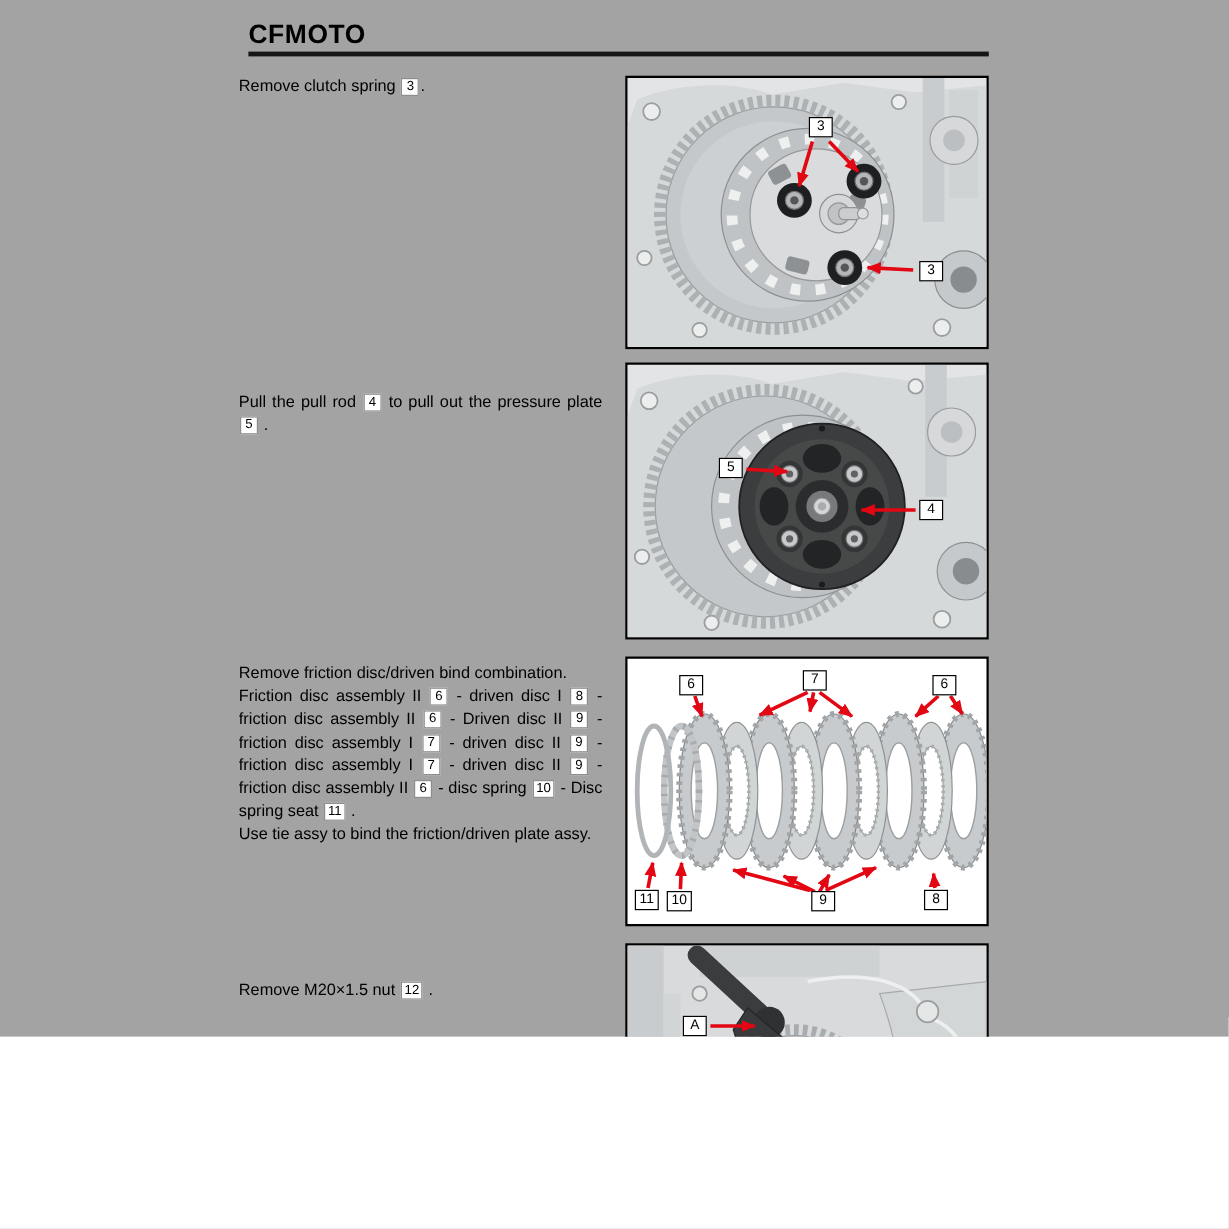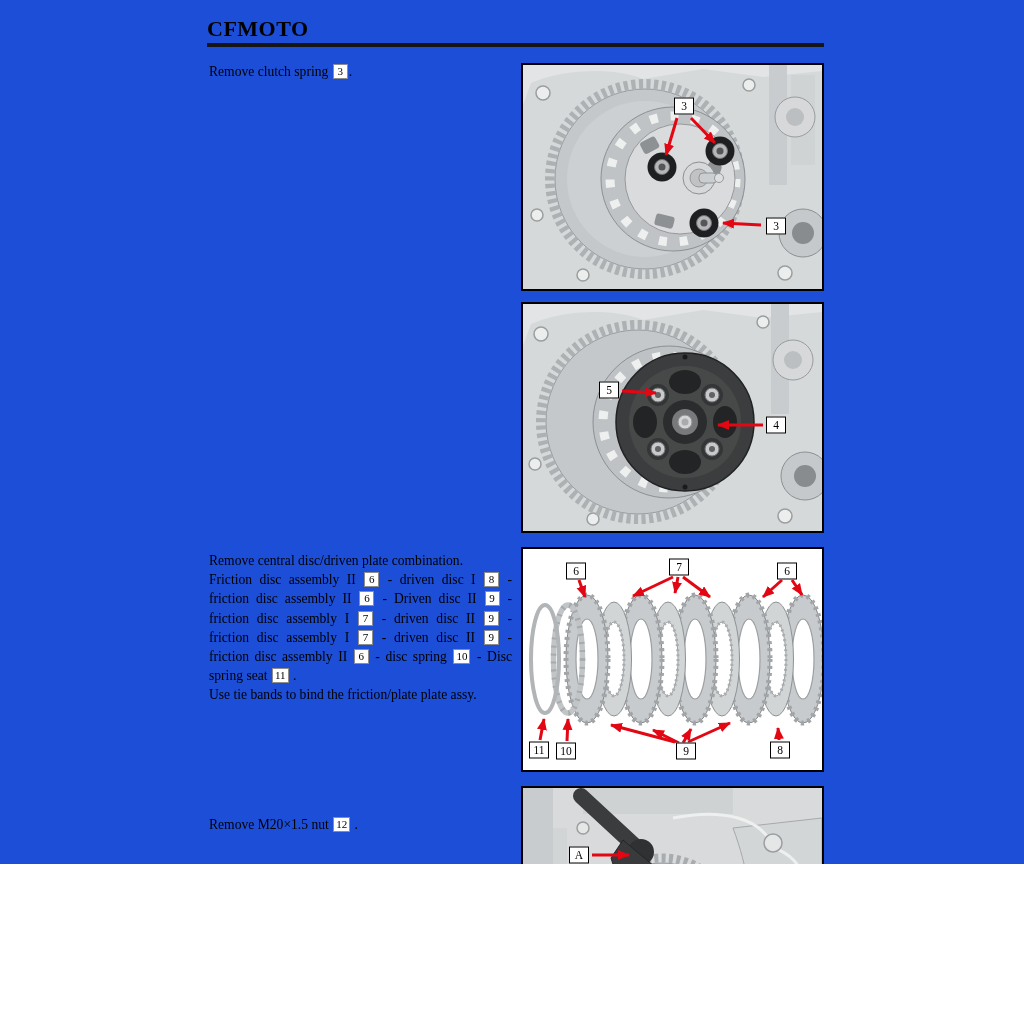--- a/index.html
+++ b/index.html
@@ -1,26 +1,26 @@
 <!DOCTYPE html>
 <html><head>
 <meta charset="utf-8">
 <style>
   html,body { margin:0; padding:0; background:#ffffff; }
   .page {
-    position:relative; width:1024px; height:864px; background:#1d4ed8;
-    font-family:Liberation Serif, serif; color:#000;
+    position:relative; width:1024px; height:864px; background:#a3a3a3;
+    font-family:Liberation Sans, sans-serif; color:#000;
   }
   .brand {
     position:absolute; left:207px; top:16px; font-size:22px; font-weight:bold;
     letter-spacing:.5px;
   }
   .rule { position:absolute; left:207px; top:43px; width:617px; height:4px; background:#161616; }
 
-  .textblock { position:absolute; left:209px; width:303px; font-size:13.6px; line-height:19.2px; }
+  .textblock { position:absolute; left:199px; width:303px; font-size:13.6px; line-height:19.2px; }
   .textblock p { margin:0; text-align:justify; }
   .gapped p + p { margin-top:14px; }
 
   .refbox {
     display:inline-block; box-sizing:border-box; min-width:15px; height:15px;
     padding:0 2px; margin:0 1px; border:1px solid #8d8d8d; background:#fff;
     font-size:11px; line-height:13px; text-align:center; vertical-align:1px;
   }
 
   .figure {
@@ -40,25 +40,28 @@
 
 <div class="page">
 
   <div class="brand">CFMOTO</div>
   <div class="rule"></div>
 
   <div class="textblock" style="top:62px;">
     <p>Remove clutch spring <span class="refbox">3</span>.</p>
   </div>
 
+  <div class="textblock" style="top:325px;">
+    <p>Pull the pull rod <span class="refbox">4</span> to pull out the pressure plate <span class="refbox">5</span> .</p>
+  </div>
 
   <div class="textblock" style="top:551px;">
-    <p>Remove central disc/driven plate combination.</p>
+    <p>Remove friction disc/driven bind combination.</p>
     <p>Friction disc assembly II <span class="refbox">6</span> - driven disc I <span class="refbox">8</span> - friction disc assembly II <span class="refbox">6</span> - Driven disc II <span class="refbox">9</span> - friction disc assembly I <span class="refbox">7</span> - driven disc II <span class="refbox">9</span> - friction disc assembly I <span class="refbox">7</span> - driven disc II <span class="refbox">9</span> - friction disc assembly II <span class="refbox">6</span> - disc spring <span class="refbox">10</span> - Disc spring seat <span class="refbox">11</span> .</p>
-    <p>Use tie bands to bind the friction/plate plate assy.</p>
+    <p>Use tie assy to bind the friction/driven plate assy.</p>
   </div>
 
   <div class="textblock gapped" style="top:815px;">
     <p>Remove M20×1.5 nut <span class="refbox">12</span> .</p>
   </div>
 
   <div class="figure" style="left:521px; top:63px; height:228px;">
     <svg viewBox="0 0 299 224">
       <defs>
         <marker id="a1" markerUnits="userSpaceOnUse" markerWidth="13" markerHeight="11" refX="11" refY="5" orient="auto">

